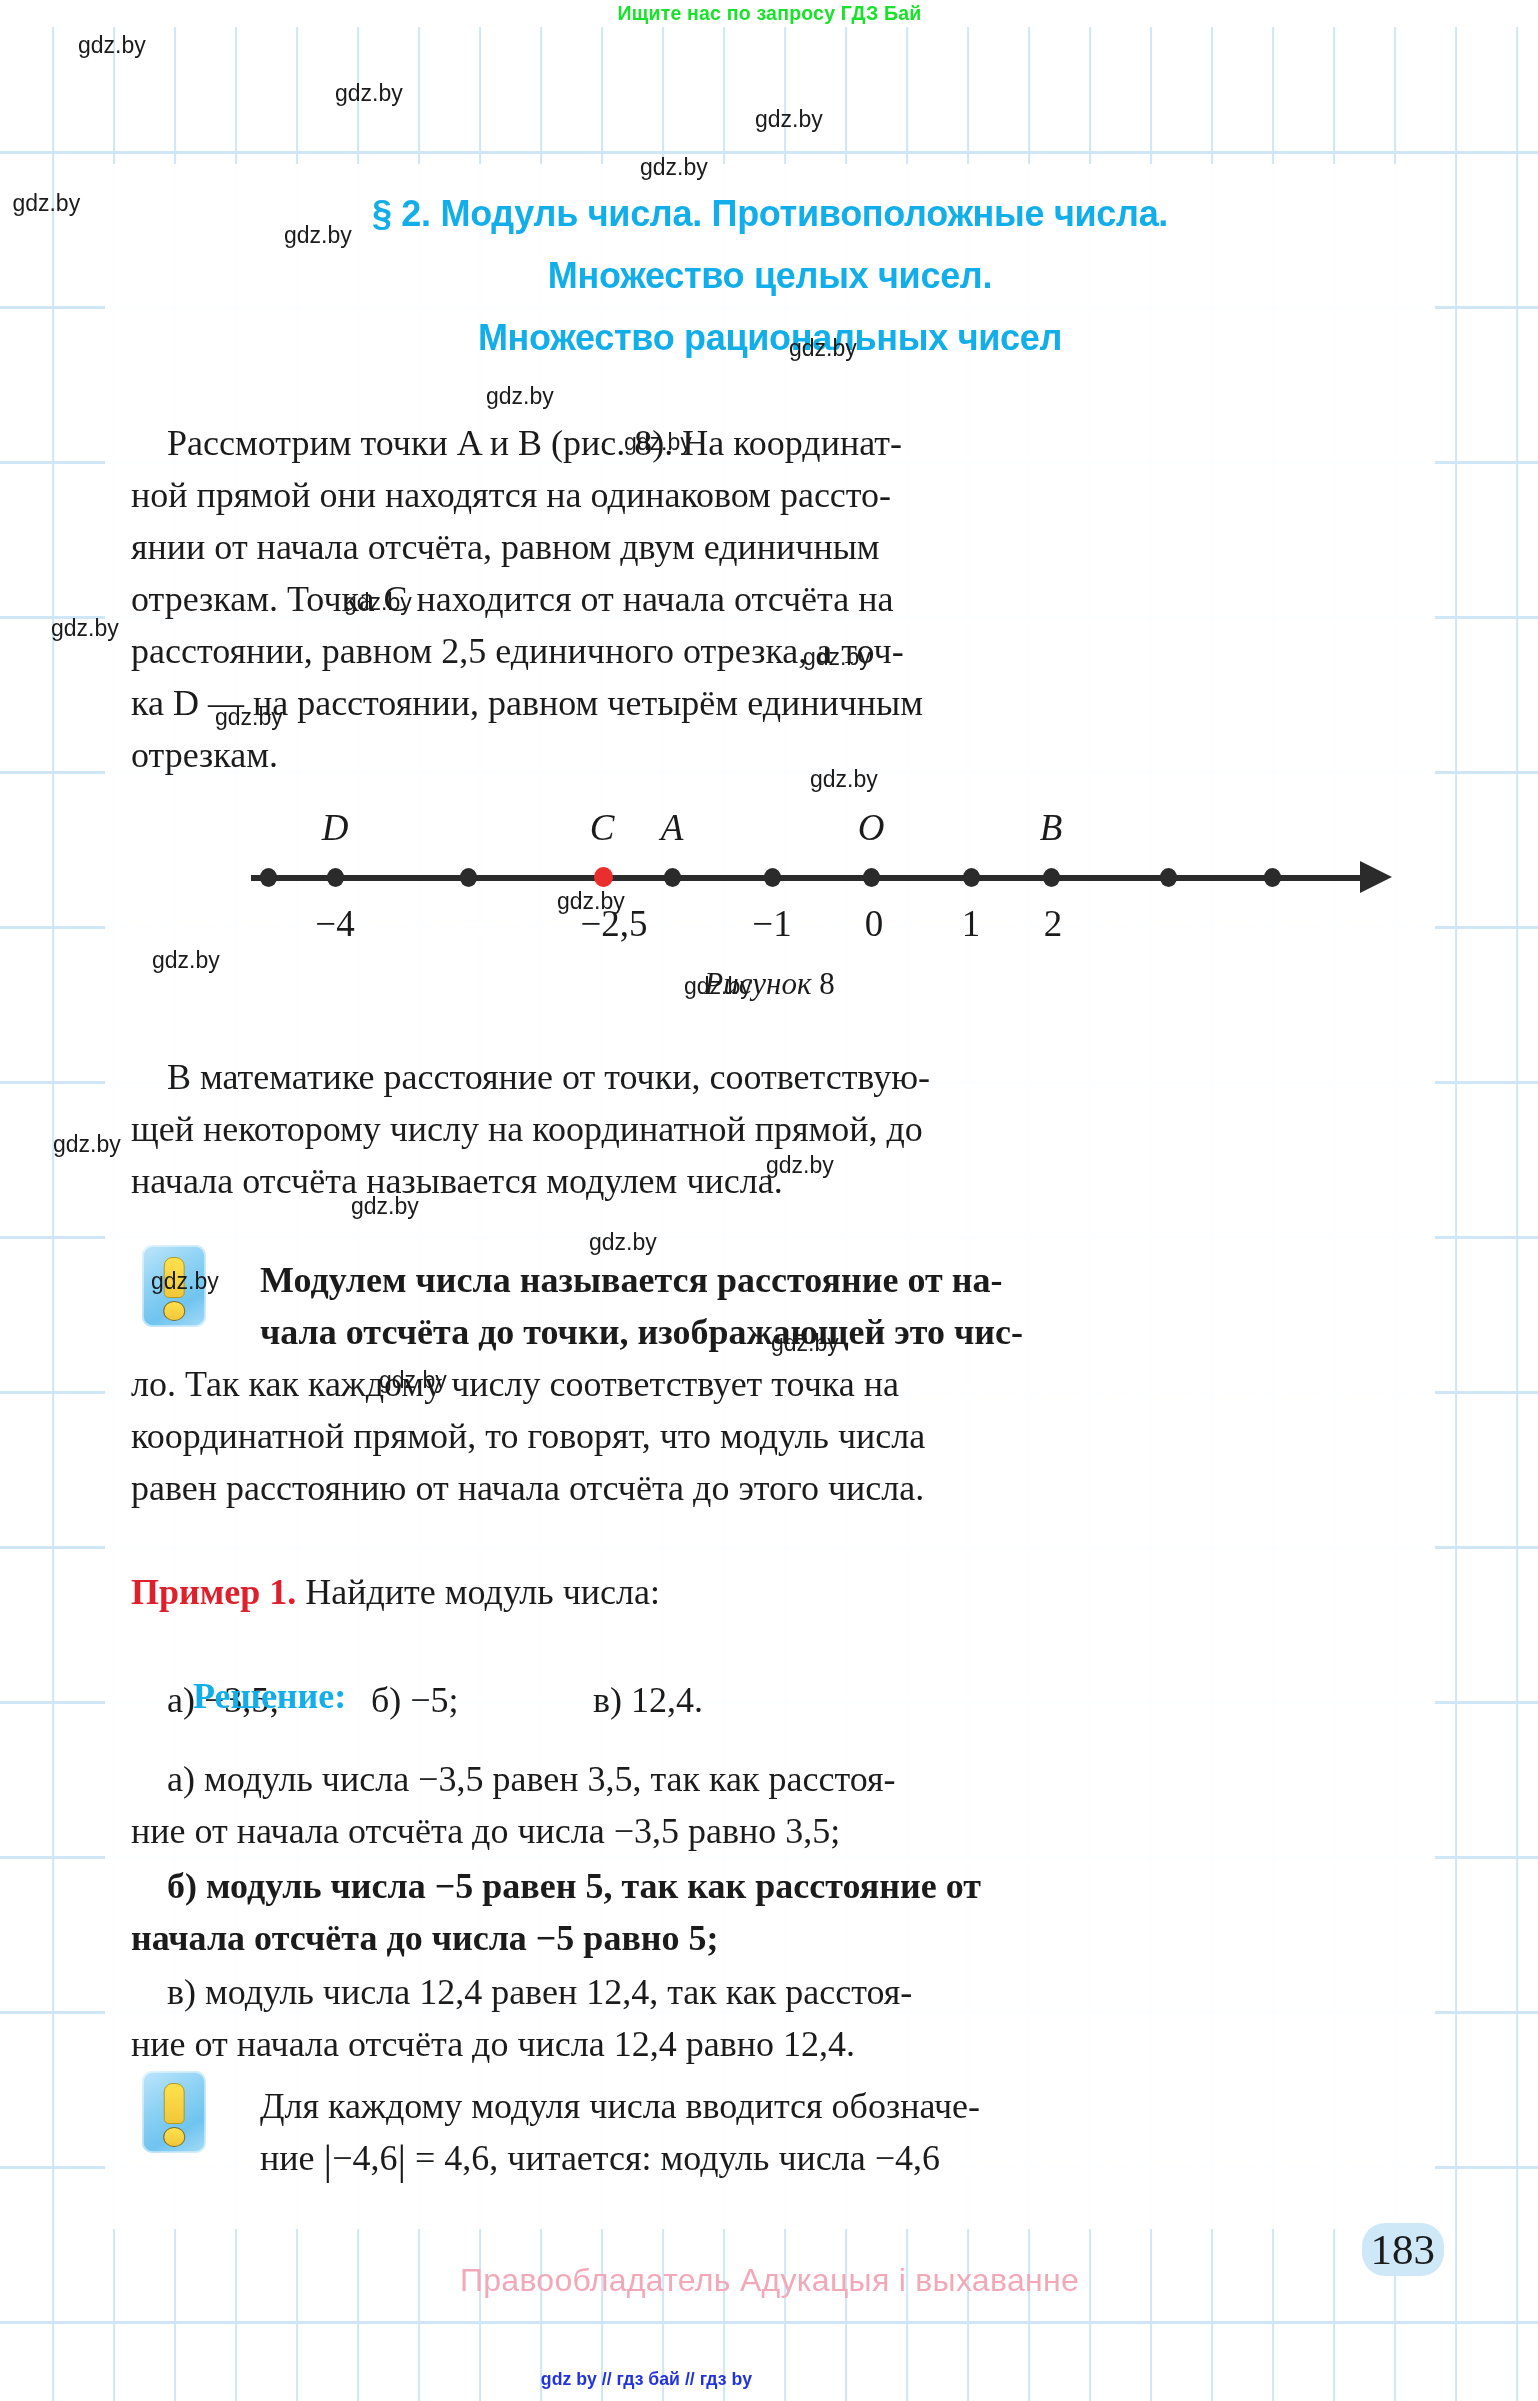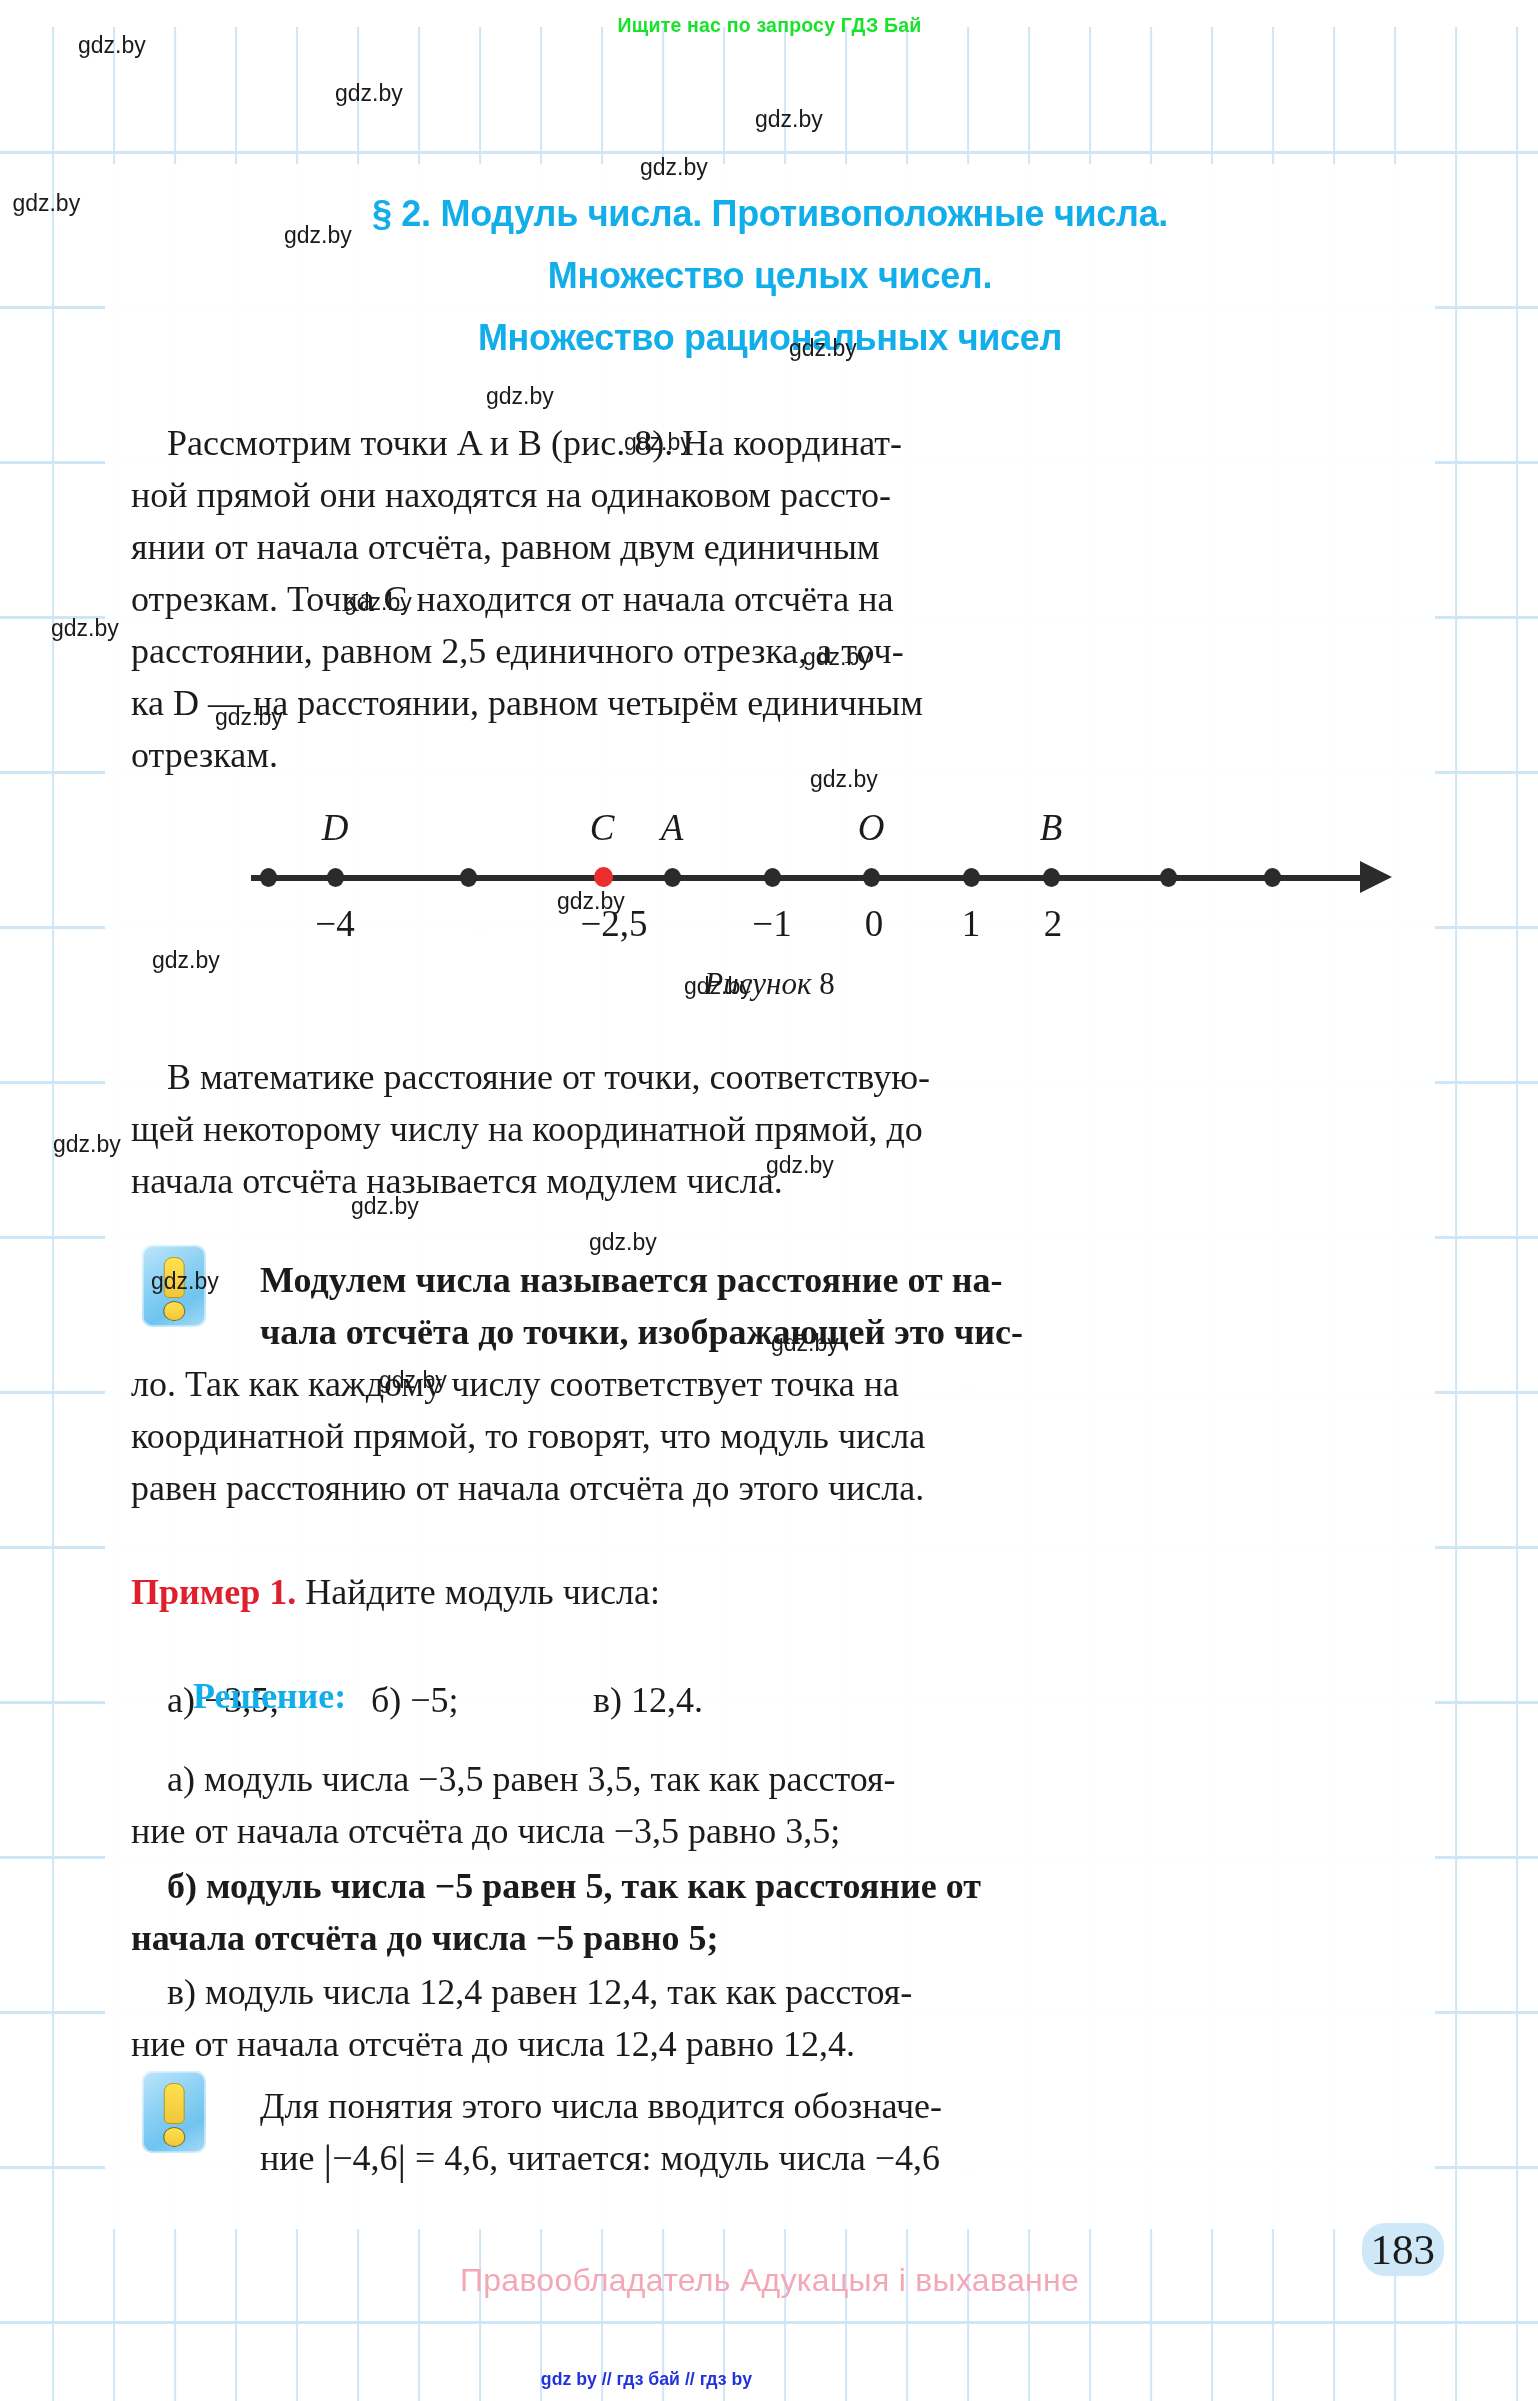--- a/index.html
+++ b/index.html
@@ -26,21 +26,21 @@
   #paper-sheet{
     position:absolute; left:105px; top:164px; width:1330px; height:2065px;
     background:rgba(255,255,255,0.93);
     z-index:1;
   }
 
   #content{ position:absolute; left:0; top:0; width:1539px; height:2401px; z-index:3; }
 
   
   .promo{
-    position:absolute; top:14px; left:0; width:1539px; text-align:center;
+    position:absolute; top:2px; left:0; width:1539px; text-align:center;
     color:#18e22a; font-family:"Liberation Sans", sans-serif;
     font-size:19.5px; font-weight:600; letter-spacing:0.2px;
   }
 
   
   .sec-title{
     position:absolute; left:105px; width:1330px; text-align:center;
     color:#12aeea; font-family:"Liberation Sans", sans-serif;
     font-weight:bold; font-size:36px; letter-spacing:-0.3px;
   }
@@ -240,21 +240,21 @@
 ние от начала отсчёта до числа −3,5 равно 3,5;</div>
   <div class="para" id="p-sol-b" style="top:1844px;font-weight:bold;">    б) модуль числа −5 равен 5, так как расстояние от
 начала отсчёта до числа −5 равно 5;</div>
   <div class="para" id="p-sol-v" style="top:1950px;">    в) модуль числа 12,4 равен 12,4, так как расстоя-
 ние от начала отсчёта до числа 12,4 равно 12,4.</div>
 
   <div class="callout-icon" style="left:142px; top:2071px;">
     <div class="bar"></div>
     <div class="dot"></div>
   </div>
-  <div class="para" style="left:260px; top:2064px; width:1148px;">Для понятия этого числа вводится обозначе-</div>
+  <div class="para" style="left:260px; top:2064px; width:1148px;">Для каждому модуля числа вводится обозначе-</div>
   <div class="para" style="left:260px; top:2116px; width:1148px;"><span>ние </span><span class="absbar">|</span><span>−4,6</span><span class="absbar">|</span><span> = 4,6, читается: модуль числа −4,6</span></div>
 
   <div id="page-num">183</div>
   <div id="publisher">Правообладатель Адукацыя i выхаванне</div>
   <div id="bottom-links">gdz by  //  гдз бай  //  гдз by</div>
 
 </div>
 
 <div id="watermark-layer">
     <div class="wm" style="left: 78px; top: 32px; font-size: 23px;">gdz.by</div>

